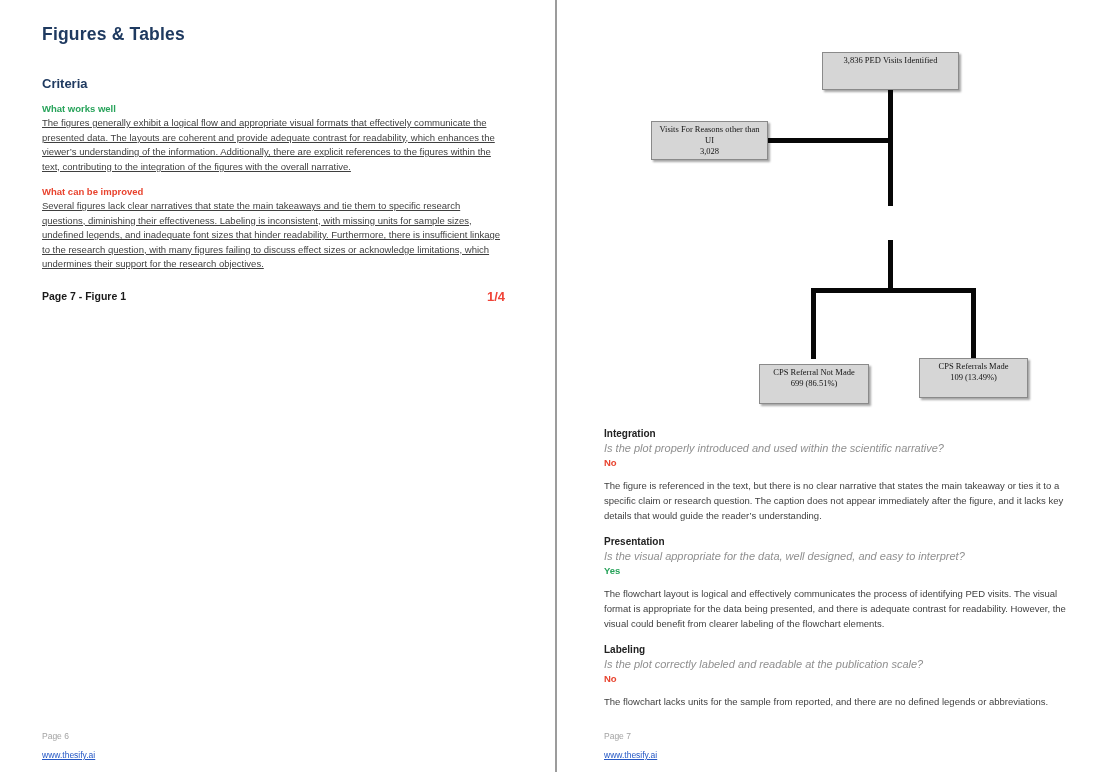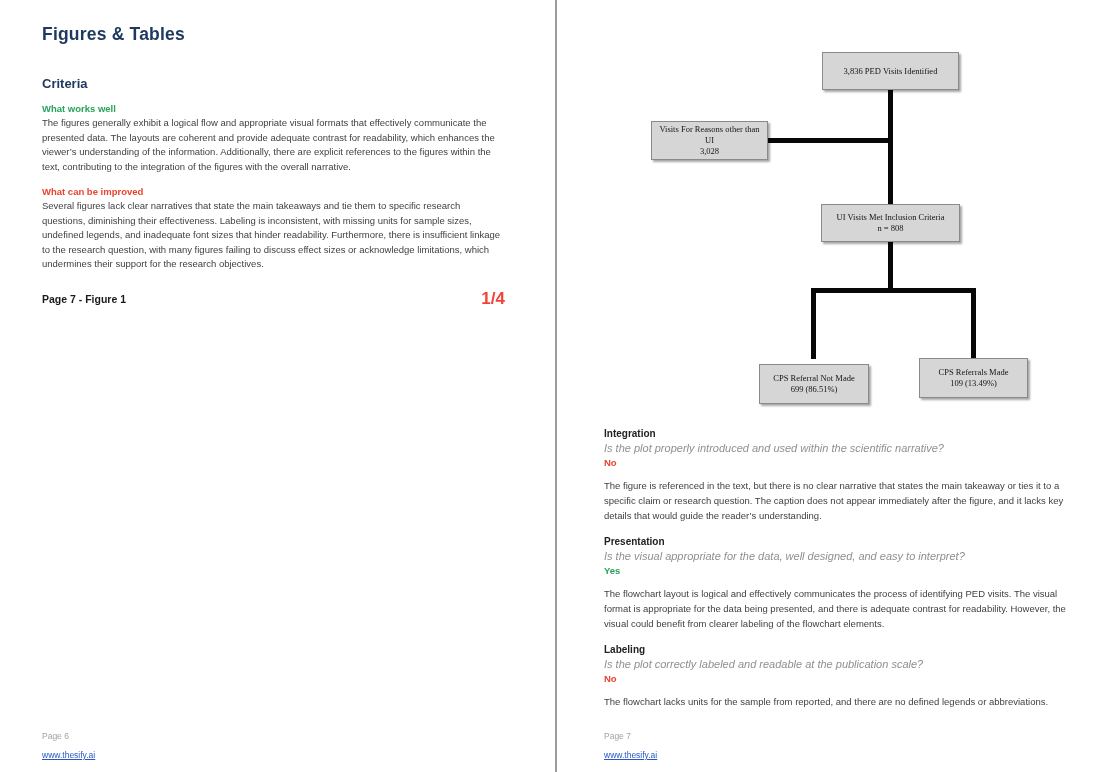--- a/index.html
+++ b/index.html
@@ -29,39 +29,39 @@
     font-size: 17.5px; font-weight: bold; color: #1f3a60;
     margin: 24px 0 0; letter-spacing: .2px;
   }
   .section-title {
     font-size: 13px; font-weight: bold; color: #1f3a60;
     margin: 31px 0 0;
   }
   .subhead { font-size: 9.5px; font-weight: bold; margin: 12px 0 0; }
   .subhead.green { color: #27a35a; }
   .subhead.red { color: #e8432e; }
-  .body-text { font-size: 9.5px; color: #3f3f3f; line-height: 14.5px; margin: 2px 0 0; }
+  .body-text { font-size: 9.5px; color: #3f3f3f; line-height: 14.5px; margin: 2px 0 0; text-decoration: underline; }
 
   .figure-row { display: flex; justify-content: space-between; align-items: center; margin-top: 17px; }
   .figure-label { font-size: 10.5px; font-weight: bold; color: #1a1a1a; }
-  .figure-counter { font-size: 17px; font-weight: bold; color: #f04438; }
+  .figure-counter { font-size: 13px; font-weight: bold; color: #f04438; }
 
   .page-footer { position: absolute; left: 42px; top: 731px; }
   .page-right .page-footer { left: 47px; }
   .footer-page { font-size: 8.5px; color: #a3a3a3; margin: 0 0 3px; }
   .footer-link { font-size: 8.5px; color: #2457c5; text-decoration: underline; cursor: pointer; display: inline-block; }
 
   
   .flowchart { position: absolute; left: 0; top: 0; width: 554px; height: 428px; }
   .flow-box {
     position: absolute;
     background: #d6d6d6;
     border: 1px solid #8a8a8a;
     box-shadow: 2px 2px 2px rgba(0,0,0,0.35);
-    display: flex; flex-direction: column; justify-content: center; align-items: center;
+    display: flex; flex-direction: column; align-items: center;
     text-align: center;
     font-family: "Liberation Serif", serif;
     font-size: 8.5px; line-height: 11px; color: #141414;
     padding: 2px 4px;
   }
   .connector { position: absolute; background: #070707; }
 
   
   .review { position: absolute; left: 47px; top: 428px; width: 462px; }
   .review-section { margin-bottom: 8px; }
@@ -111,24 +111,20 @@
       <div class="connector" style="left:254px; top:288px; width:5px; height:71px;"></div>
       <div class="connector" style="left:414px; top:288px; width:5px; height:71px;"></div>
 
       <div class="flow-box" style="left:265px; top:52px; width:137px; height:38px;">
         <span>3,836 PED Visits Identified</span>
       </div>
       <div class="flow-box" style="left:94px; top:121px; width:117px; height:39px;">
         <span>Visits For Reasons other than UI</span>
         <span>3,028</span>
       </div>
-      <div class="flow-box" style="left:264px; top:204px; width:139px; height:38px;">
-        <span>UI Visits Met Inclusion Criteria</span>
-        <span>n = 808</span>
-      </div>
       <div class="flow-box" style="left:202px; top:364px; width:110px; height:40px;">
         <span>CPS Referral Not Made</span>
         <span>699 (86.51%)</span>
       </div>
       <div class="flow-box" style="left:362px; top:358px; width:109px; height:40px;">
         <span>CPS Referrals Made</span>
         <span>109 (13.49%)</span>
       </div>
     </div>
 

